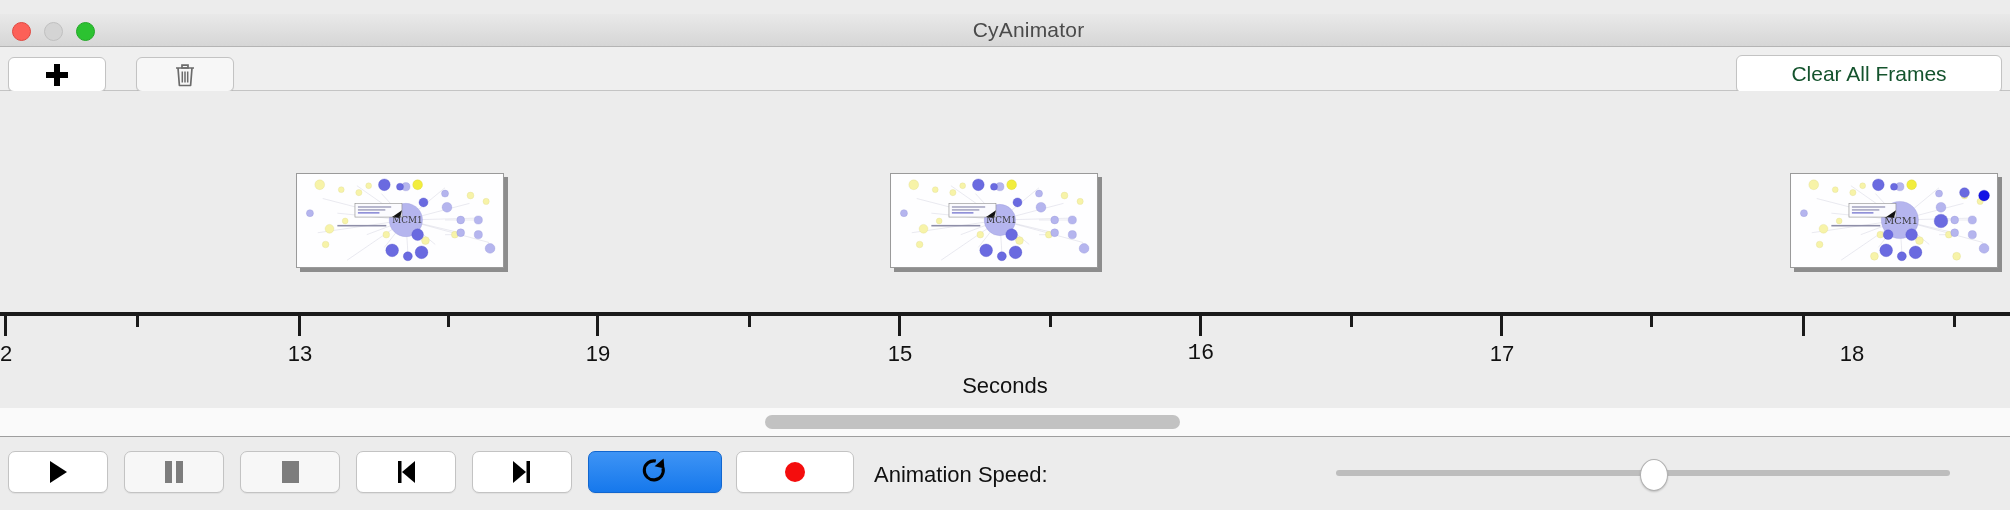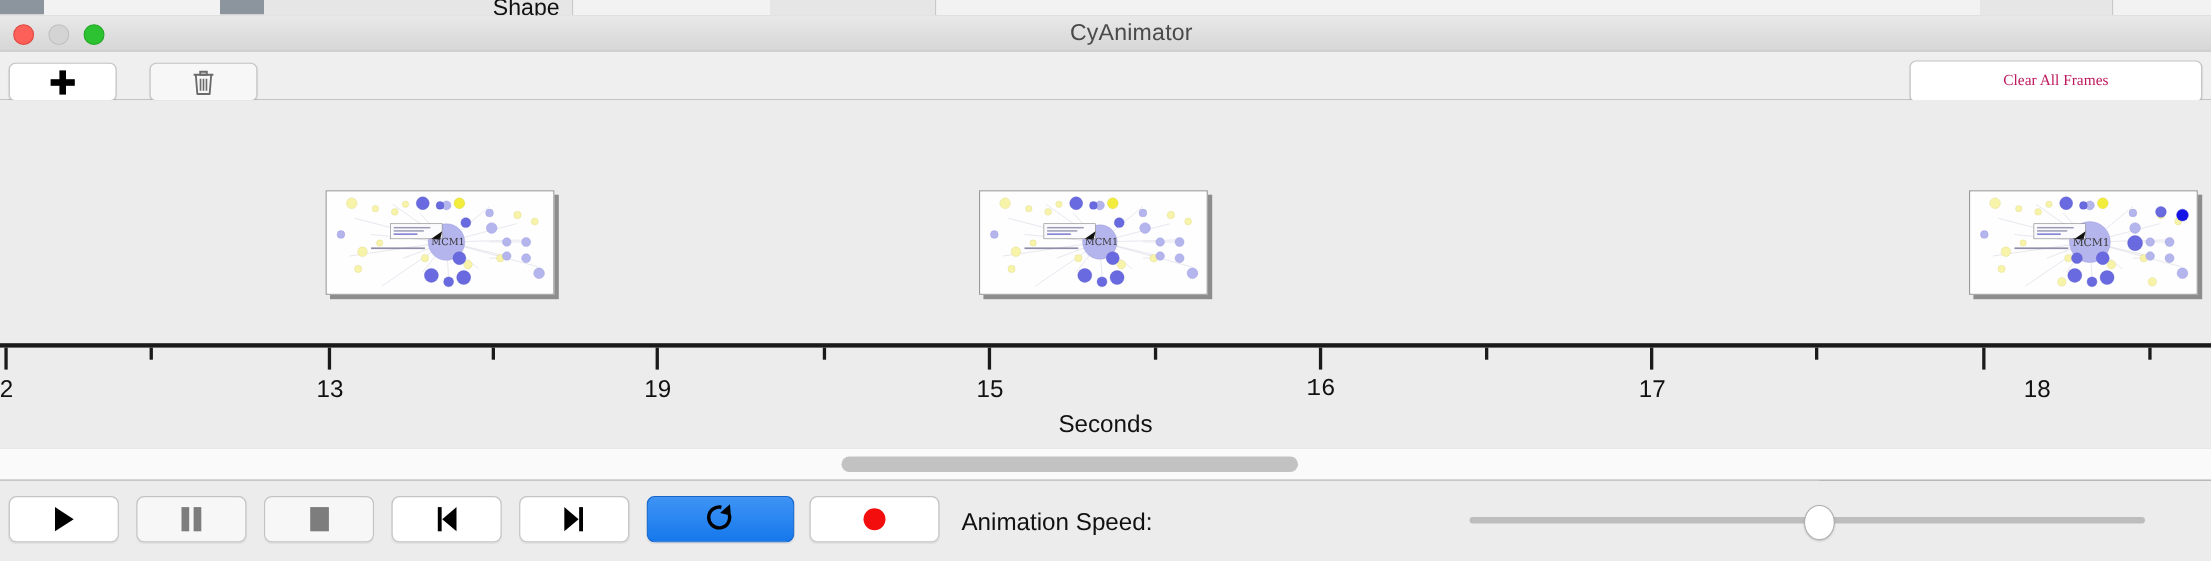--- a/index.html
+++ b/index.html
@@ -85,23 +85,22 @@
     position: absolute;
     box-sizing: border-box;
     border: 1px solid #c3c3c3;
     border-radius: 6px;
     background: #ffffff;
     box-shadow: 0 1px 1px rgba(0,0,0,0.07);
     display: flex;
     align-items: center;
     justify-content: center;
     cursor: default;
-    font-size: 14px;
-    color: #be185d;
-    font-family: Liberation Serif, serif;
+    font-size: 21px;
+    color: #14532d;
   }
   .btn.flat { background: #f7f7f7; }
   .btn-add   { left: 8px;  top: 10px; width: 98px;  height: 35px; }
   .btn-del   { left: 136px; top: 10px; width: 98px;  height: 35px; }
   .btn-clear { left: 1736px; top: 8px; width: 266px; height: 38px; }
   .trash-svg { width: 22px; height: 26px; display:block; }
 
   
   .timeline {
     position: absolute;
@@ -229,30 +228,20 @@
     border-radius: 50%;
     box-shadow: 0 1px 2px rgba(0,0,0,0.18);
     cursor: default;
   }
 </style>
 </head>
 <body>
 
 <div id="app">
 
-  <div class="bg-strip">
-    <div class="bg-dark" style="left:0px;width:40px;"></div>
-    <div class="bg-dark" style="left:200px;width:40px;"></div>
-    <div class="bg-tab" style="left:240px;width:80px;"></div>
-    <div class="bg-tab" style="left:320px;width:90px;"></div>
-    <div class="bg-tab" style="left:410px;width:110px;"></div>
-    <div class="bg-tab" style="left:700px;width:150px;"></div>
-    <div class="bg-tab" style="left:1800px;width:120px;"></div>
-    <span class="bg-label" style="left:448px;">Shape</span>
-  </div>
 
   <div class="titlebar">
     <div class="traffic close"></div>
     <div class="traffic min"></div>
     <div class="traffic max"></div>
     <div class="window-title">CyAnimator</div>
   </div>
 
   <div class="toolbar">
 

